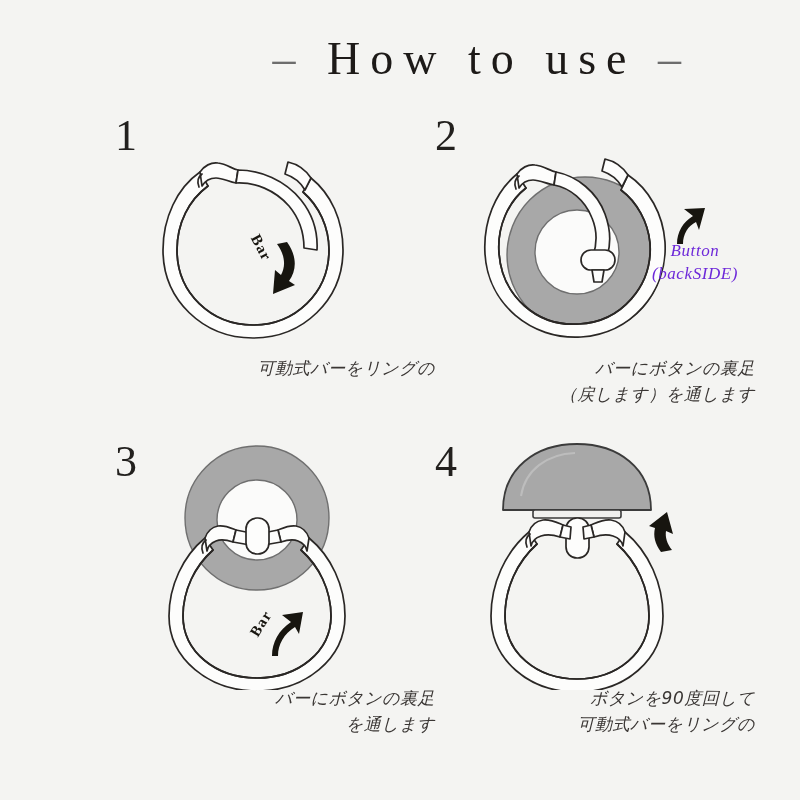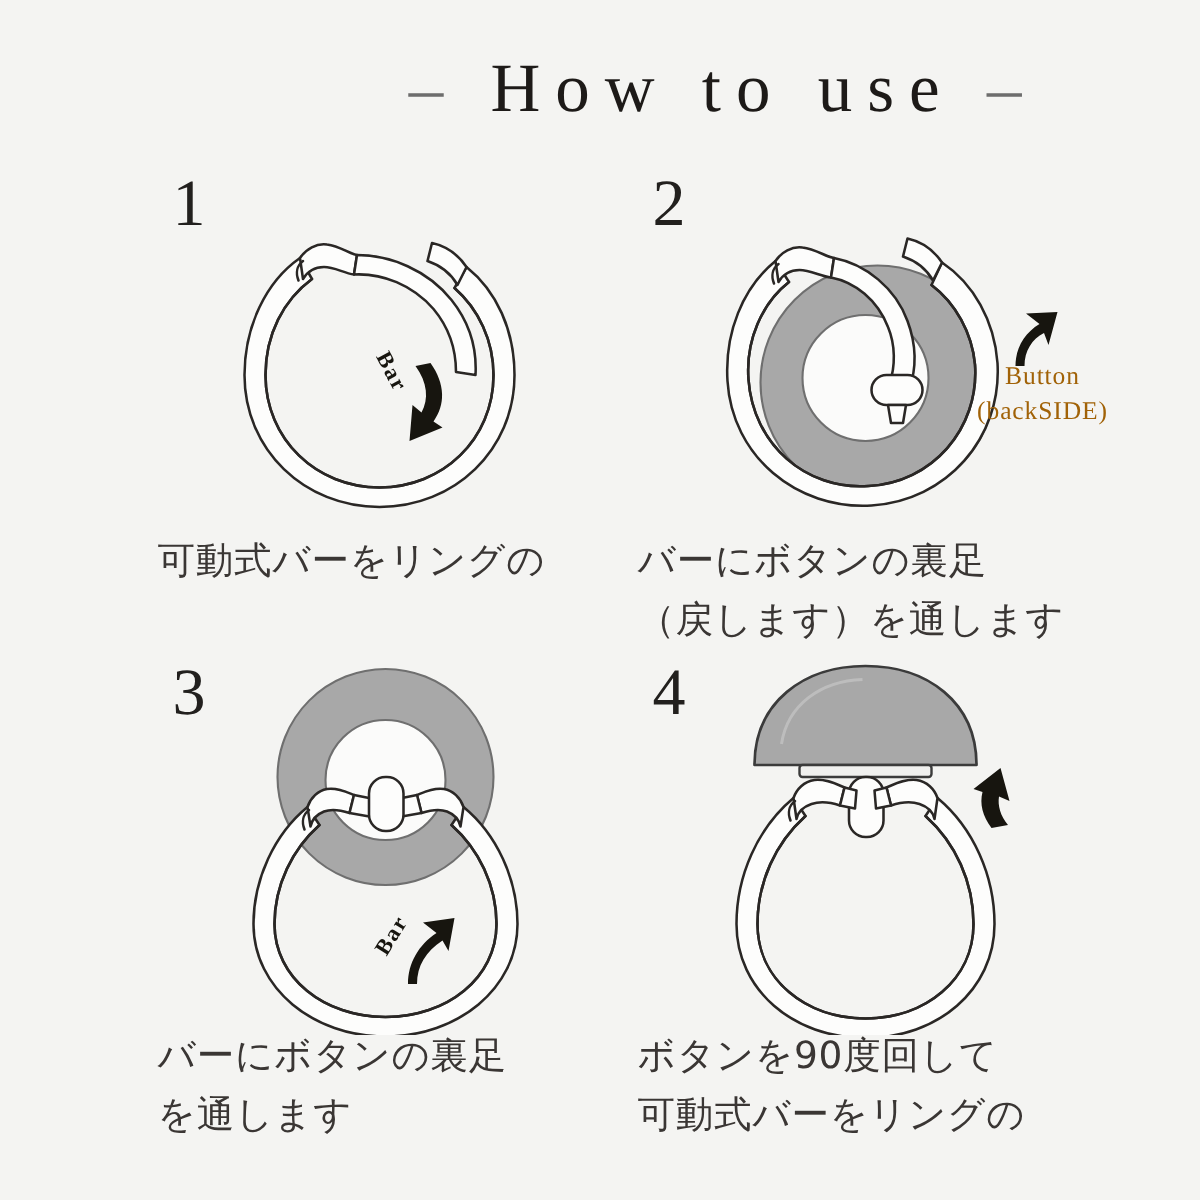--- a/index.html
+++ b/index.html
@@ -80,41 +80,43 @@
     top: 0;
     width: 330px;
     height: 250px;
   }
 
   .caption {
     position: absolute;
     left: 0;
     top: 245px;
     width: 330px;
-    text-align: left;
+    text-align: right;
     font-family: "DejaVu Sans", "Liberation Sans", sans-serif;
-    font-size: 25px;
+    font-size: 17px;
     line-height: 1.55;
     color: #3a3634;
     letter-spacing: 0.5px;
+    font-style: italic;
   }
   .caption .line { display: block; }
 
   
   .btn-label {
     position: absolute;
     left: 205px;
     top: 130px;
     width: 130px;
     text-align: center;
     font-family: "Liberation Serif", "DejaVu Serif", serif;
     font-size: 17px;
     line-height: 1.35;
-    color: #a16207;
+    color: #6d28d9;
     letter-spacing: 0.6px;
+    font-style: italic;
   }
   .btn-label .line { display: block; white-space: nowrap; }
 </style>
 </head>
 <body>
 
 <div class="page">
 
   <div class="title-wrap">
     <span class="title"><span class="dash">–</span> <span>How to use</span> <span class="dash">–</span></span>

